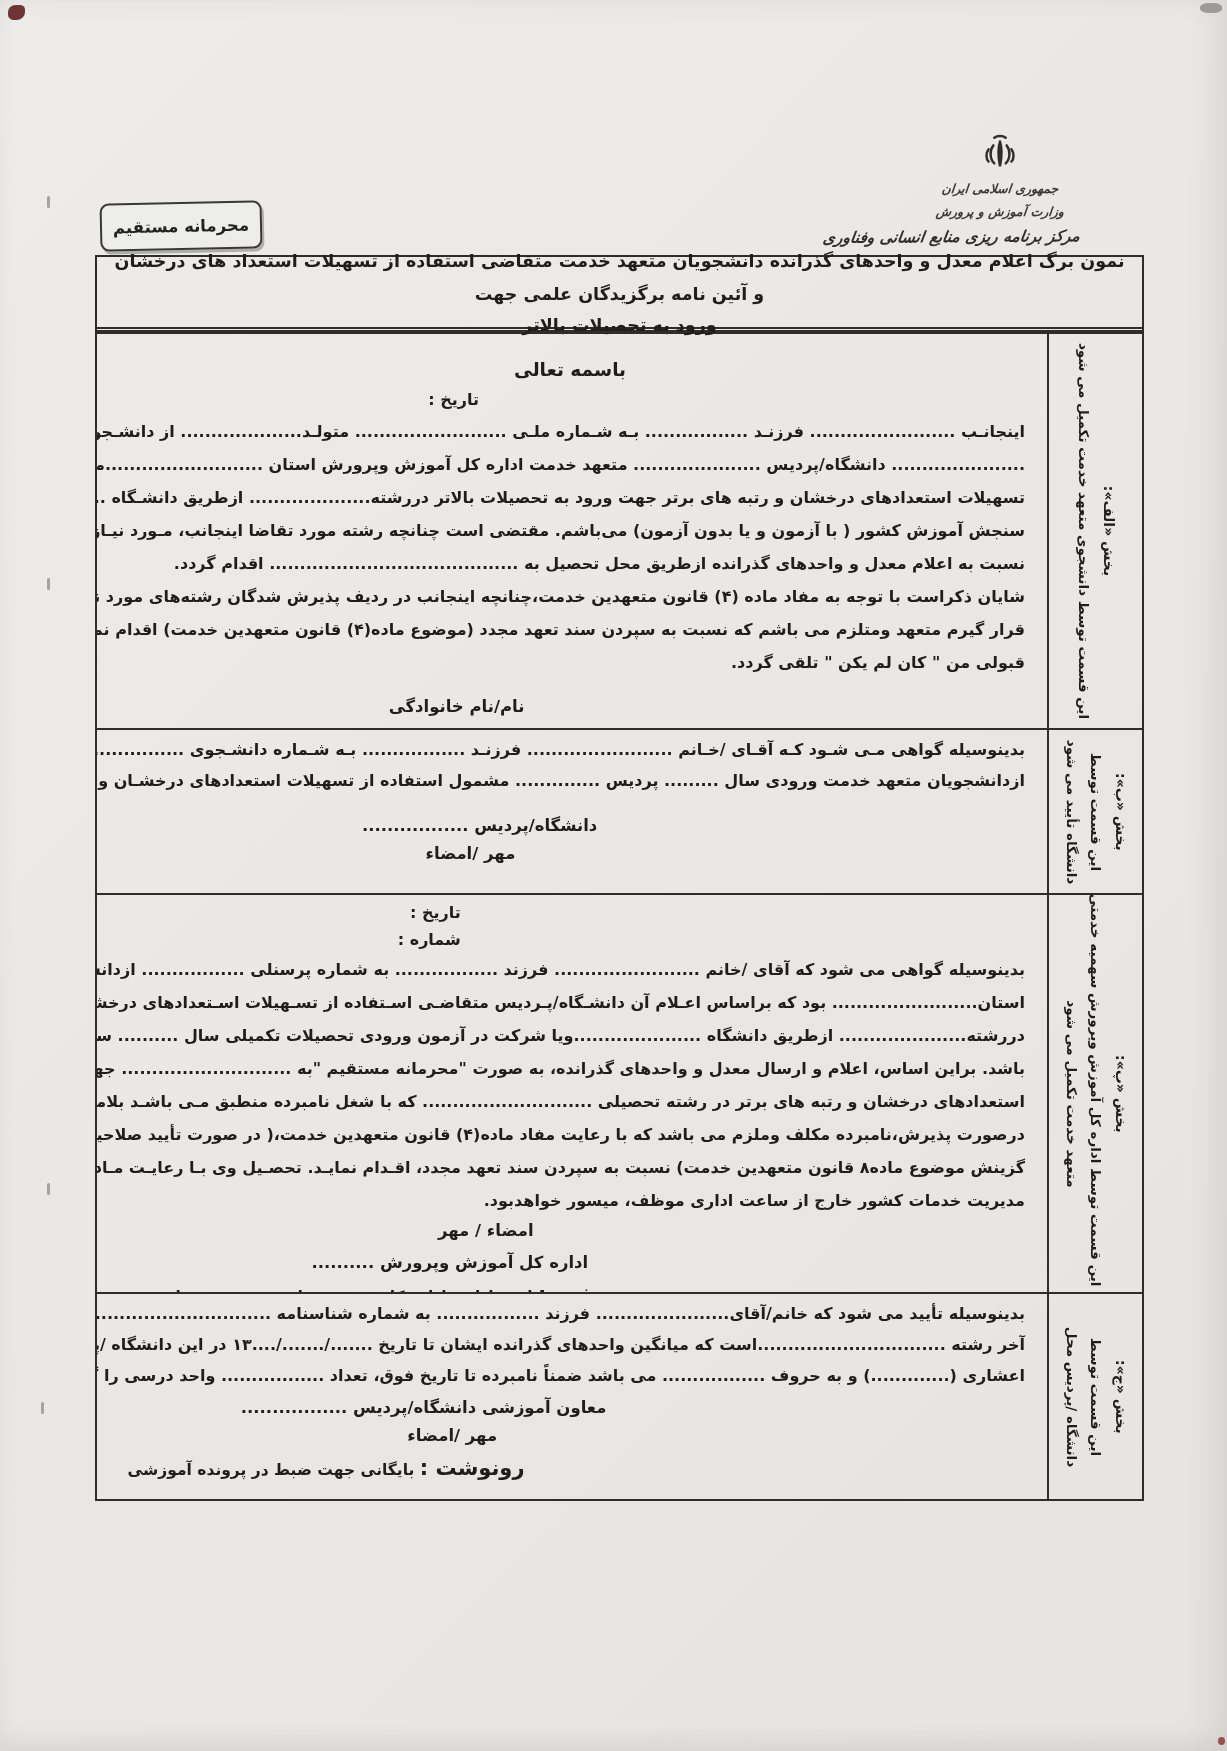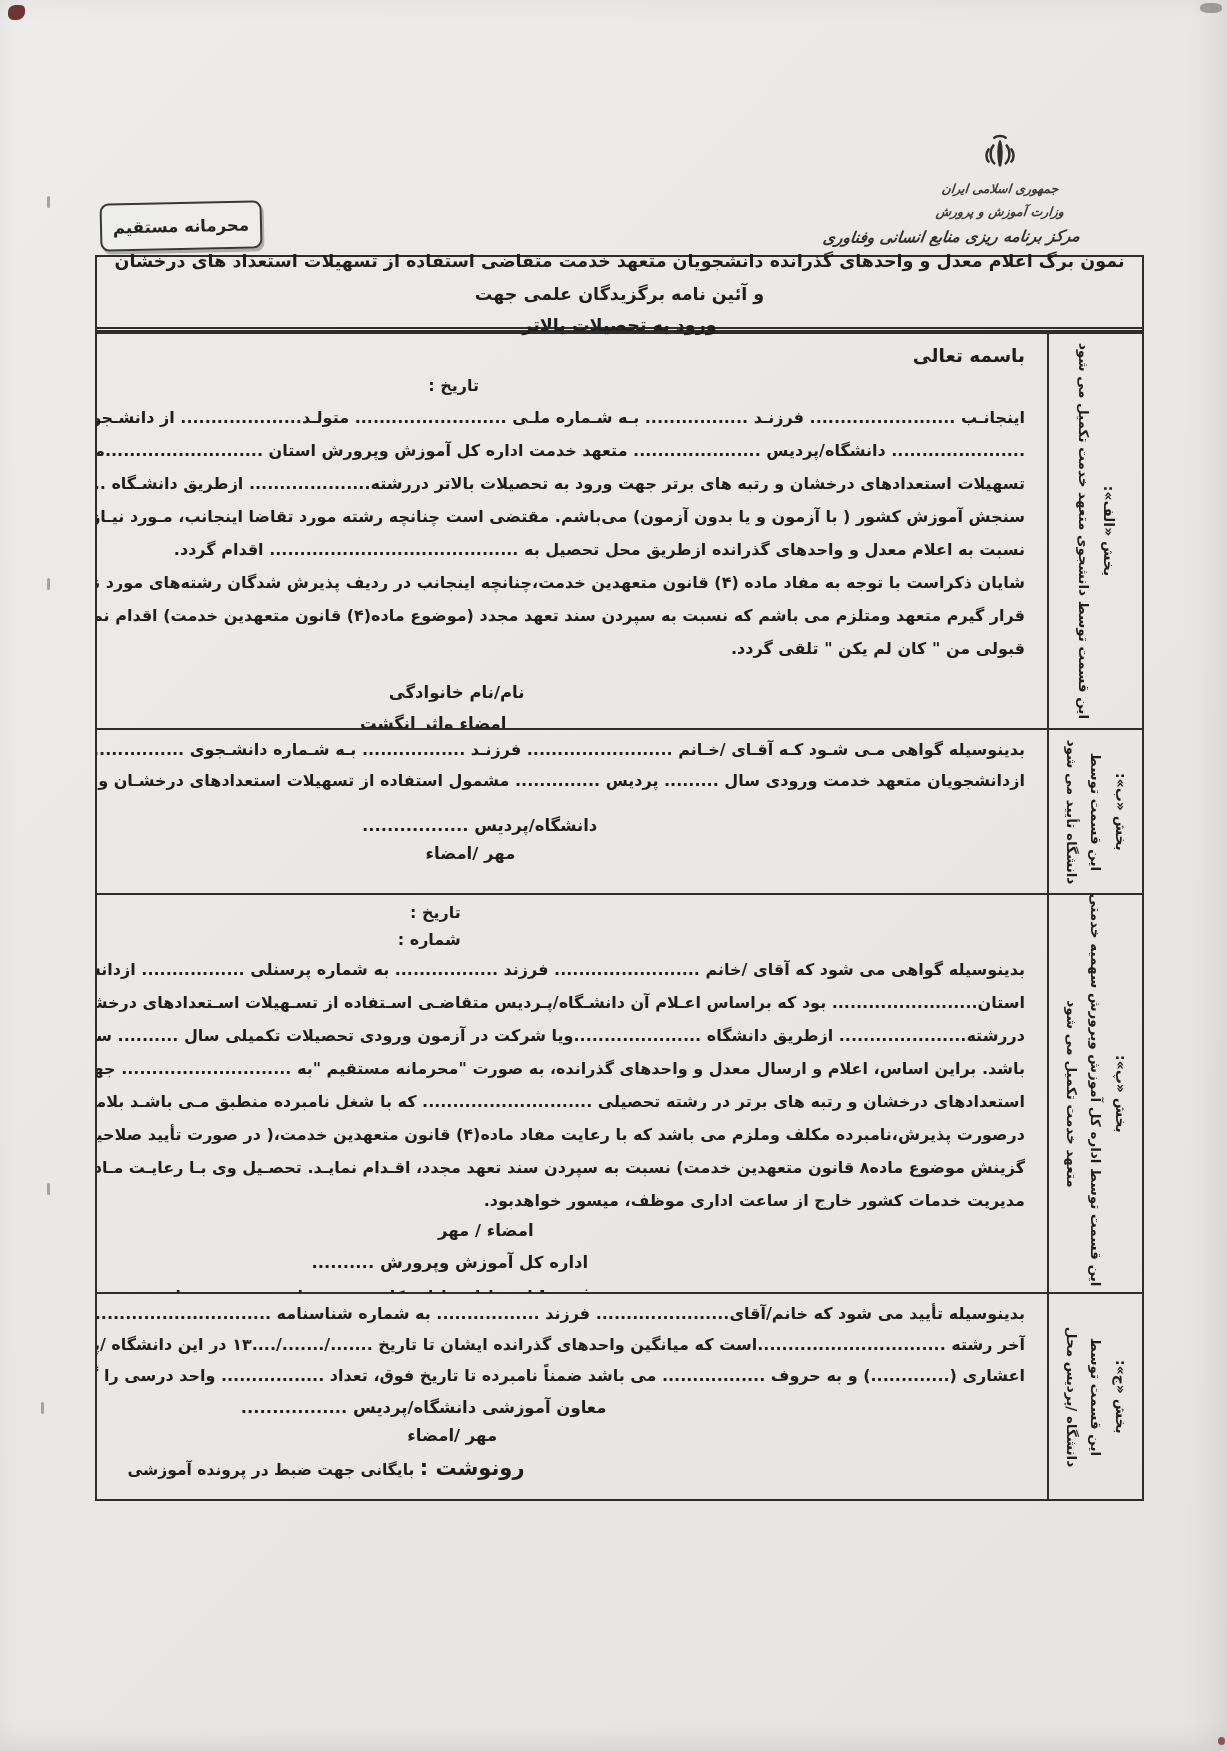--- a/index.html
+++ b/index.html
@@ -32,21 +32,21 @@
   .title-l2{font-size:17.5px;font-weight:bold;text-align:center;line-height:1.6;}
 
   .row{display:flex;border-top:2px solid #2d2d2d;box-sizing:border-box;}
   .row:first-of-type{border-top:none;}
   .side{width:95px;flex:0 0 95px;border-left:2px solid #2d2d2d;position:relative;box-sizing:border-box;}
   .rot{position:absolute;top:50%;left:50%;transform:translate(-50%,-50%) rotate(90deg);text-align:center;direction:rtl;}
   .side-label{font-size:14px;font-weight:bold;line-height:1.8;white-space:nowrap;}
   .side-text{font-size:13.5px;font-weight:bold;line-height:1.8;white-space:nowrap;}
 
   .content{flex:1;box-sizing:border-box;padding:4px 22px 0 18px;overflow:hidden;}
-  .besmellah{font-size:18.5px;font-weight:bold;line-height:1.7;margin-top:2px;}
+  .besmellah{text-align:center;font-size:18.5px;font-weight:bold;line-height:1.7;margin-top:16px;}
   .meta{font-size:16px;font-weight:bold;line-height:1.85;}
   .pline{font-size:16px;font-weight:bold;line-height:33px;text-align:justify;text-align-last:justify;white-space:nowrap;}
   .pline.end{text-align:right;text-align-last:right;}
   .sig{font-size:16.5px;font-weight:bold;line-height:1.9;}
   .copy{font-size:15.5px;font-weight:bold;line-height:1.8;}
   .copy .lbl{font-size:21px;margin-top:40px;}
 
   
   .watermark{position:absolute;left:0;top:1776px;width:178px;height:34px;background:#3d3c3a;
              display:flex;align-items:center;justify-content:center;direction:ltr;

